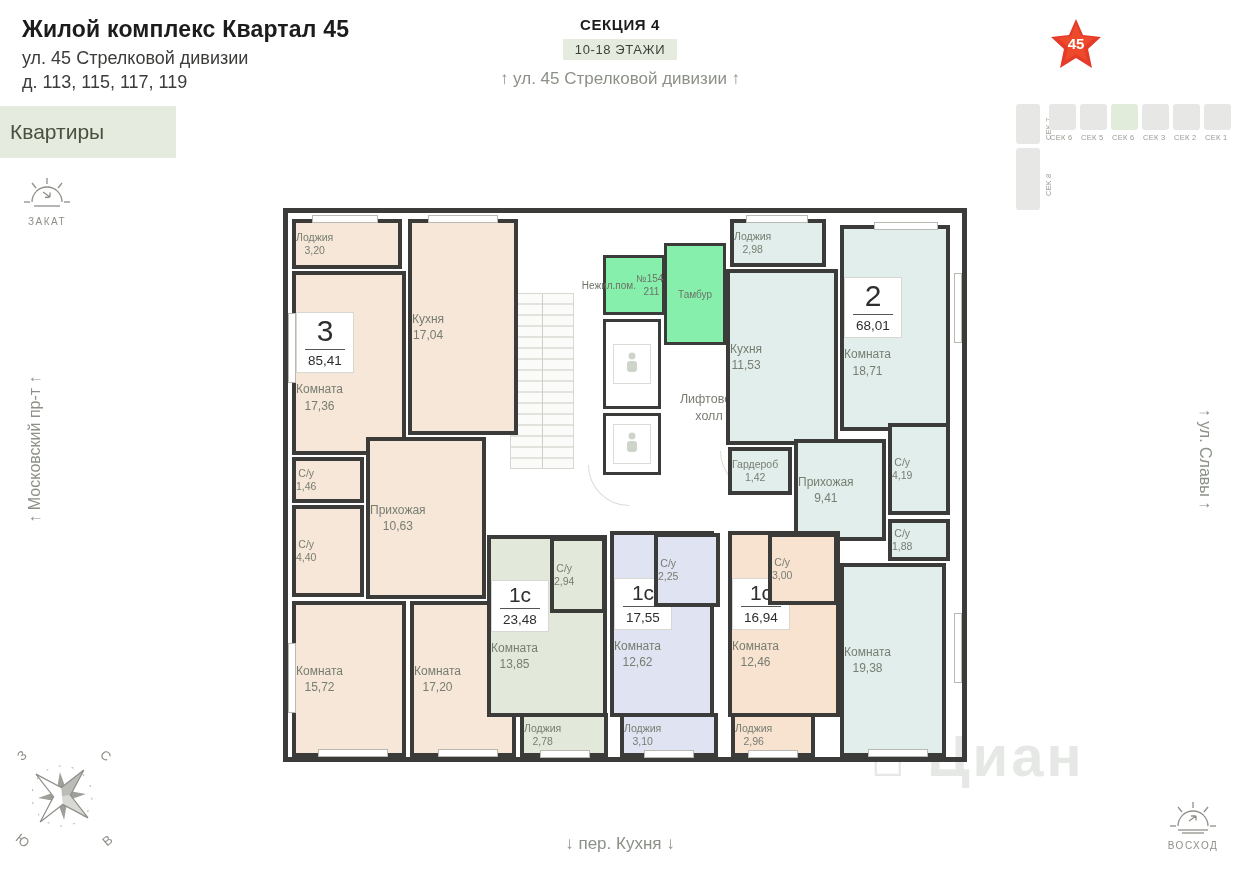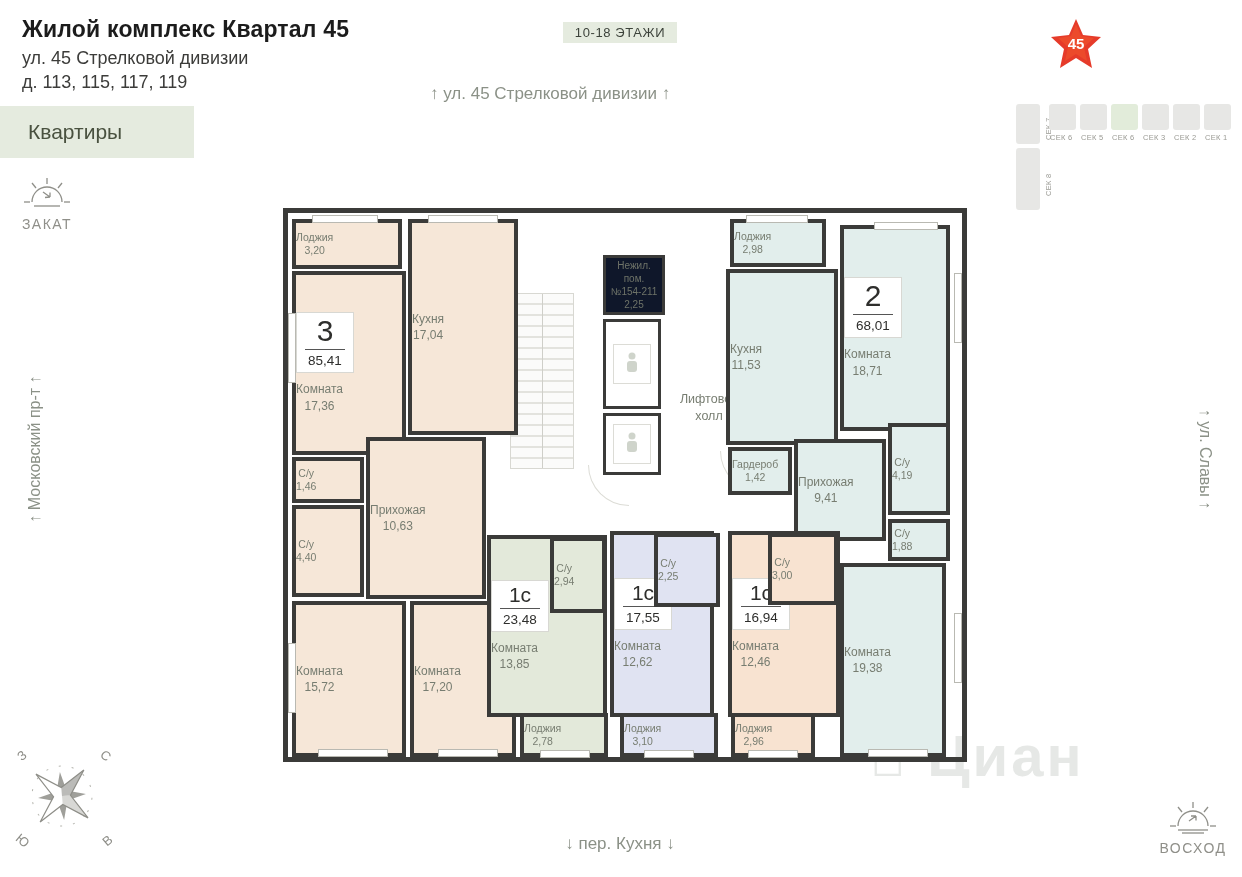--- a/index.html
+++ b/index.html
@@ -3,44 +3,44 @@
 <meta charset="utf-8">
 <style>
   html,body{margin:0;padding:0}
   body{width:1242px;height:877px;position:relative;overflow:hidden;background:#fff;
        font-family:"Liberation Sans",sans-serif;color:#1c1c1c}
   .abs{position:absolute}
   
   .title{left:22px;top:16px;font-size:23px;font-weight:bold;letter-spacing:.2px}
   .addr{left:22px;font-size:18px;color:#3c3c3a}
   .flats-btn{left:0;top:106px;width:166px;height:52px;background:#e5ebdf;display:flex;align-items:center;
-             padding-left:28px;font-size:21px;color:#49513f;cursor:pointer}
+             padding-left:10px;font-size:21px;color:#49513f;cursor:pointer}
   
   .sec-wrap{left:460px;top:16px;width:320px;text-align:center}
   .sec-name{font-size:15px;font-weight:bold;letter-spacing:.6px}
   .sec-floors{display:inline-block;margin-top:6px;padding:3px 12px;background:#e5ebdf;color:#3c423a;
               font-size:13px;letter-spacing:.6px}
   .street{color:#8b9187}
-  .street-top{left:430px;top:84px;width:380px;font-size:17px}
+  .street-top{left:430px;top:69px;width:380px;text-align:center;font-size:17px}
   .street-bottom{left:430px;top:834px;width:380px;text-align:center;font-size:17px}
   .street-left{left:-85px;top:440px;width:240px;text-align:center;font-size:16px;transform:rotate(-90deg)}
   .street-right{left:1105px;top:450px;width:200px;text-align:center;font-size:16px;transform:rotate(90deg)}
   
   .logo{left:1050px;top:18px;display:flex;align-items:center;gap:8px}
   .logo-txt div:first-child{font-size:11.5px;letter-spacing:1.1px;color:#2a3040}
   .logo-txt div:last-child{font-size:21px;font-weight:bold;letter-spacing:.5px;color:#2a3040}
   
   .smap{left:1016px;top:100px;width:226px;height:118px}
   .sblock{position:absolute;background:#e7e7e5;border-radius:3px}
   .sblock.active{background:#e2ecda}
   .slabel{position:absolute;font-size:7.5px;color:#9a9a94;letter-spacing:.3px}
   .svert{transform:rotate(-90deg);transform-origin:left top}
   
   .sun{width:70px;text-align:center;color:#8f8f89}
-  .sun .cap{font-size:14px;letter-spacing:1.5px;margin-top:2px}
+  .sun .cap{font-size:10px;letter-spacing:1.5px;margin-top:2px}
   
   .compass{left:10px;top:744px;width:108px;height:112px;color:#8f8f89;font-size:13px}
   .cl{position:absolute}
   
   .wm{left:870px;top:722px;font-size:58px;font-weight:bold;color:rgba(160,166,160,.26);letter-spacing:3px}
   
   .plan{left:283px;top:208px;width:684px;height:554px;border:5px solid #3b3b39;box-sizing:border-box}
   .room{position:absolute;box-sizing:border-box;border:4px solid #3b3b39;display:flex;flex-direction:column;
         align-items:flex-start;justify-content:center;text-align:center;z-index:1}
   .c-peach{background:#f6e7d8}
@@ -55,22 +55,22 @@
   .badge .t{font-size:30px;line-height:1;color:#2e2e2c}
   .badge .t.sm{font-size:21px}
   .badge hr{border:none;border-top:1px solid #555;margin:3px 0}
   .badge .a{font-size:13.5px;color:#2e2e2c}
   .stairs{position:absolute;left:222px;top:80px;width:64px;height:176px;box-sizing:border-box;
           border:1px solid #d8d8d2;background:repeating-linear-gradient(180deg,#fbfbfa 0 9px,#e3e3de 9px 11px);z-index:0}
   .stairs i{position:absolute;left:50%;top:0;bottom:0;width:1px;background:#cfcfc9}
   .lift{position:absolute;box-sizing:border-box;border:3px solid #3b3b39;background:#fff;display:flex;
         align-items:center;justify-content:center;z-index:1}
   .lift .inner{border:1px solid #dcdcd6;padding:6px 10px}
-  .svc{position:absolute;box-sizing:border-box;border:3px solid #3b3b39;background:#0f172a;display:flex;
-       flex-direction:column;align-items:center;justify-content:center;z-index:1;font-size:10px;
+  .svc{position:absolute;box-sizing:border-box;border:3px solid #3b3b39;background:#86efac;display:flex;
+       flex-direction:row;align-items:center;justify-content:center;z-index:1;font-size:10px;
        color:#6e7368;line-height:1.3;text-align:center}
   .lifthall{position:absolute;left:356px;top:178px;width:130px;text-align:center;font-size:12.5px;
             color:#777d71;line-height:1.35;z-index:1}
   .win{position:absolute;background:#fff;border:1px solid #b9b9b2;box-sizing:border-box;z-index:3}
   .arc{position:absolute;border:1px solid #dcdcd6;border-top:none;border-right:none;
        border-radius:0 0 0 100%;z-index:0}
 </style>
 </head>
 <body>
 
@@ -89,20 +89,21 @@
       <line x1="0" y1="26" x2="6" y2="26"></line>
         <line x1="40" y1="26" x2="46" y2="26"></line>
       <line x1="10" y1="30" x2="36" y2="30"></line>
       <path d="M19,16 L26,21 M26,21 L26,16.5 M26,21 L21,21.5"></path>
     </g>
   </svg>
   <div class="cap">ЗАКАТ</div>
 </div>
 
 <div class="abs sec-wrap">
+  <div class="sec-name">СЕКЦИЯ 4</div>
   <div class="sec-floors">10-18 ЭТАЖИ</div>
 </div>
 <div class="abs street street-top">↑ ул. 45 Стрелковой дивизии ↑</div>
 
 <div class="abs logo">
   <svg width="52" height="52" viewBox="0 0 52 52">
     <polygon points="26,1 33,17 51,19 38,31 42,50 26,40 10,50 14,31 1,19 19,17" fill="#e63b2a"></polygon>
     <polygon points="26,6 31,18 44,20 34,29 37,43 26,36 15,43 18,29 8,20 21,18" fill="#f0582b" opacity="0.55"></polygon>
     <text x="26" y="31" text-anchor="middle" font-size="15" font-weight="bold" fill="#fff" font-family="Liberation Sans, sans-serif">45</text>
   </svg>
@@ -232,20 +233,23 @@
 
   <div class="stairs">
       <i></i>
     </div>
   <div class="svc" style="left:315px;top:42px;width:62px;height:60px">
     <span>Нежил.</span>
     <span>пом.</span>
     <span>№154-211</span>
     <span>2,25</span>
   </div>
+  <div class="svc" style="left:376px;top:30px;width:62px;height:102px">
+    <span>Тамбур</span>
+  </div>
   <div class="lift" style="left:315px;top:106px;width:58px;height:90px">
     <div class="inner">
       <svg width="16" height="22">
         <circle cx="8" cy="5" r="3.5" fill="#cfd4cb"></circle>
           <rect x="3" y="10" width="10" height="11" rx="3" fill="#cfd4cb"></rect>
       </svg>
     </div>
   </div>
   <div class="lift" style="left:315px;top:200px;width:58px;height:62px">
     <div class="inner">

